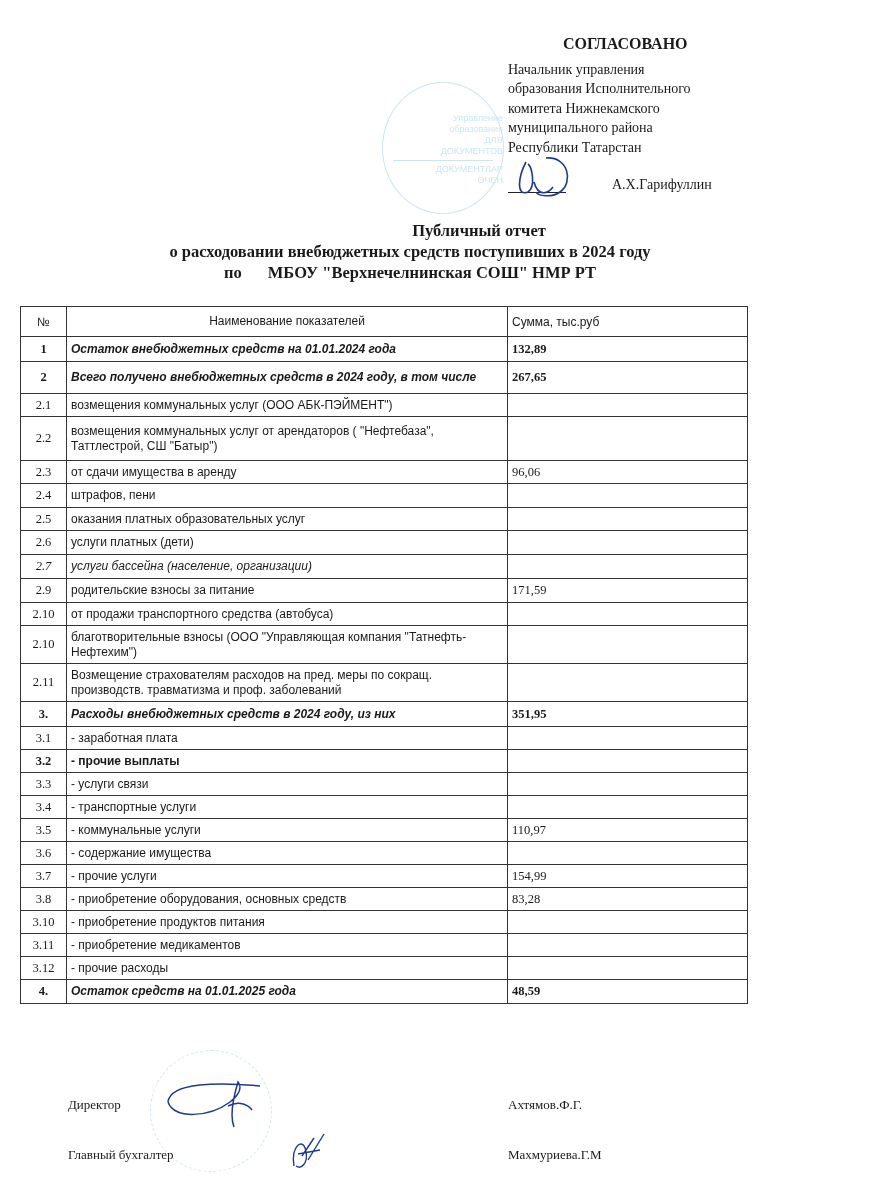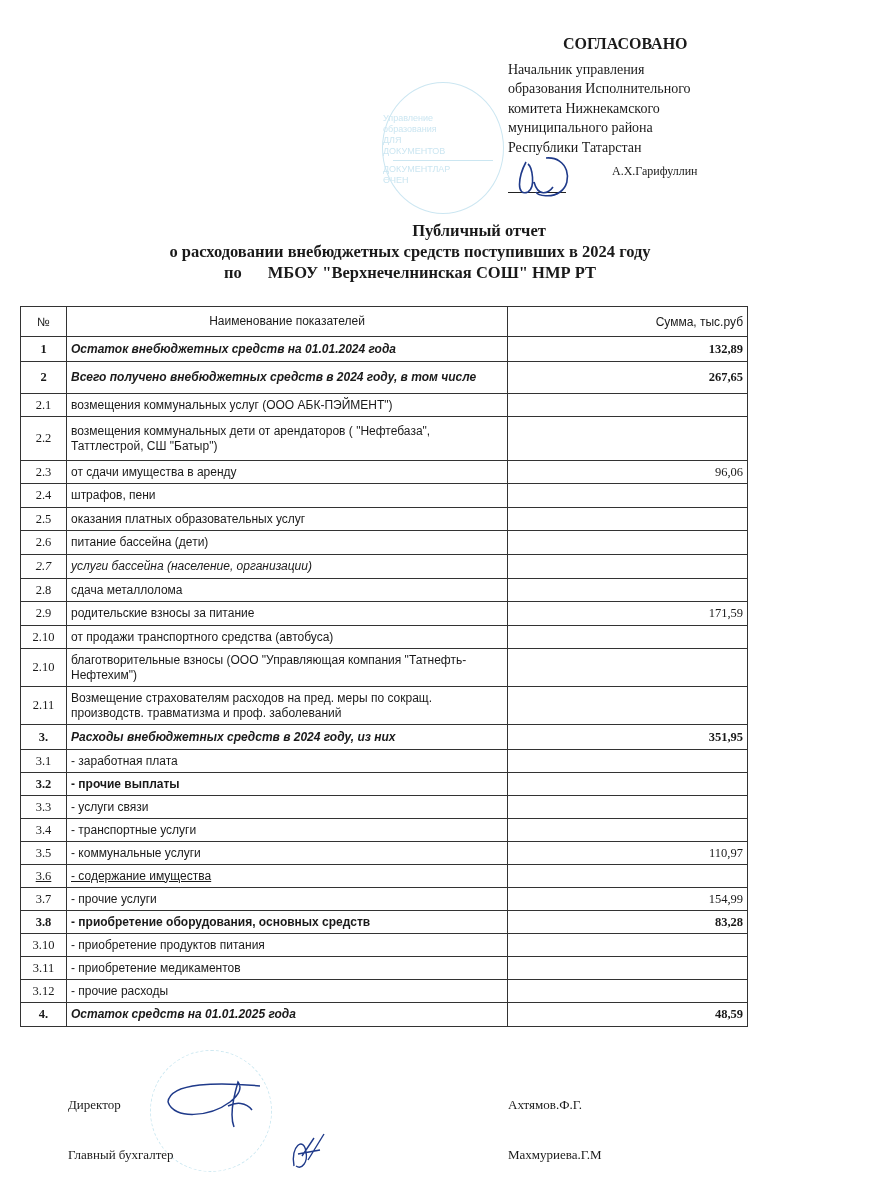--- a/index.html
+++ b/index.html
@@ -3,34 +3,34 @@
 <meta charset="utf-8">
 <style>
   html, body { margin: 0; padding: 0; }
   body {
     width: 872px; height: 1200px; background: #ffffff; position: relative; overflow: hidden;
     font-family: "Liberation Serif", serif; color: #1a1a1a;
   }
   .approval { position: absolute; left: 508px; top: 34px; width: 330px; font-size: 14px; line-height: 19.5px; }
   .approval .title { font-weight: bold; font-size: 16px; margin-left: 55px; margin-bottom: 6px; }
   .approval .sigline { position: absolute; left: 0; top: 158px; width: 58px; border-bottom: 1px solid #222; }
-  .approval .person { position: absolute; left: 104px; top: 128px; font-size: 12px; }
+  .approval .person { position: absolute; left: 104px; top: 141px; font-size: 14px; }
   .stamp-top { position: absolute; left: 382px; top: 82px; width: 120px; height: 130px; border-radius: 50%;
     border: 1.5px solid #bfe0ee; opacity: 0.8; }
-  .stamp-top span { display: block; text-align: left; color: #bfe0ee; font-family: "Liberation Sans", sans-serif; font-size: 9px; line-height: 11px; }
+  .stamp-top span { display: block; text-align: right; color: #bfe0ee; font-family: "Liberation Sans", sans-serif; font-size: 9px; line-height: 11px; }
   .sig { position: absolute; }
   .heading { position: absolute; left: 0; top: 220px; width: 872px; text-align: center; font-weight: bold; font-size: 16.5px; line-height: 21px; padding-left: 39px; }
   .heading .l1 { margin-left: -120px; }
   table { position: absolute; left: 20px; top: 306px; width: 728px; border-collapse: collapse; font-size: 12.5px; }
   td, th { border: 1px solid #333; padding: 0 4px; vertical-align: middle; }
   th { font-weight: normal; height: 29px; font-family: "Liberation Sans", sans-serif; font-size: 12px; transform: scaleX(0.9); }
   th { transform: none; }
   .c-num { width: 37px; text-align: center; }
   .c-name { width: 432px; text-align: left; font-family: "Liberation Sans", sans-serif; font-size: 12px; line-height: 15px; }
-  .c-val { text-align: right; font-family: "Liberation Serif", serif; margin-top: 24px; }
+  .c-val { text-align: left; font-family: "Liberation Serif", serif; margin-top: 24px; }
   tr.bold td { font-weight: bold; }
   tr.bold .c-name { font-family: "Liberation Sans", sans-serif; font-style: italic; }
   .footer-role { position: absolute; font-size: 13px; font-family: "Liberation Serif", serif; text-align: right; }
   .stamp-bottom { position: absolute; left: 150px; top: 1050px; width: 120px; height: 120px; border-radius: 50%; border: 1.5px dashed #c8e6f0; opacity: 0.9; }
 </style>
 </head>
 <body>
 
 <div class="approval">
   <div class="title">СОГЛАСОВАНО</div>
@@ -85,51 +85,46 @@
         <td class="c-name">Всего получено внебюджетных средств в 2024 году, в том числе</td>
         <td class="c-val">267,65</td>
       </tr>
       <tr style="height: 23px;">
         <td class="c-num">2.1</td>
         <td class="c-name">возмещения коммунальных услуг (ООО АБК-ПЭЙМЕНТ")</td>
         <td class="c-val"></td>
       </tr>
       <tr style="height: 44px;">
         <td class="c-num">2.2</td>
-        <td class="c-name">возмещения коммунальных дети от арендаторов ( "Нефтебаза", Таттлестрой, СШ "Батыр")</td>
+        <td class="c-name">возмещения коммунальных услуг от арендаторов ( "Нефтебаза", Таттлестрой, СШ "Батыр")</td>
         <td class="c-val"></td>
       </tr>
       <tr style="height: 23px;">
         <td class="c-num">2.3</td>
         <td class="c-name">от сдачи имущества в аренду</td>
         <td class="c-val">96,06</td>
       </tr>
       <tr style="height: 24px;">
         <td class="c-num">2.4</td>
         <td class="c-name">штрафов, пени</td>
         <td class="c-val"></td>
       </tr>
       <tr style="height: 23px;">
         <td class="c-num">2.5</td>
         <td class="c-name">оказания платных образовательных услуг</td>
         <td class="c-val"></td>
       </tr>
       <tr style="height: 24px; padding-left: 44px;">
         <td class="c-num">2.6</td>
-        <td class="c-name">питание бассейна (дети)</td>
+        <td class="c-name">услуги платных (дети)</td>
         <td class="c-val"></td>
       </tr>
       <tr style="height: 24px; font-style: italic;">
         <td class="c-num">2.7</td>
         <td class="c-name">услуги бассейна (население, организации)</td>
-        <td class="c-val"></td>
-      </tr>
-      <tr style="height: 23px;">
-        <td class="c-num">2.8</td>
-        <td class="c-name">сдача металлолома</td>
         <td class="c-val"></td>
       </tr>
       <tr style="height: 24px;">
         <td class="c-num">2.9</td>
         <td class="c-name">родительские взносы за питание</td>
         <td class="c-val">171,59</td>
       </tr>
       <tr style="height: 23px;">
         <td class="c-num">2.10</td>
         <td class="c-name">от продажи транспортного средства (автобуса)</td>
@@ -168,31 +163,31 @@
       <tr style="height: 23px;">
         <td class="c-num">3.4</td>
         <td class="c-name">- транспортные услуги</td>
         <td class="c-val"></td>
       </tr>
       <tr style="height: 23px;">
         <td class="c-num">3.5</td>
         <td class="c-name">- коммунальные услуги</td>
         <td class="c-val">110,97</td>
       </tr>
-      <tr style="height: 23px; text-decoration: underline;">
+      <tr style="height: 23px;">
         <td class="c-num">3.6</td>
         <td class="c-name">- содержание имущества</td>
         <td class="c-val"></td>
       </tr>
       <tr style="height: 23px;">
         <td class="c-num">3.7</td>
         <td class="c-name">- прочие услуги</td>
         <td class="c-val">154,99</td>
       </tr>
-      <tr style="height: 23px; font-weight: bold;">
+      <tr style="height: 23px;">
         <td class="c-num">3.8</td>
         <td class="c-name">- приобретение оборудования, основных средств</td>
         <td class="c-val">83,28</td>
       </tr>
       <tr style="height: 23px;">
         <td class="c-num">3.10</td>
         <td class="c-name">- приобретение продуктов питания</td>
         <td class="c-val"></td>
       </tr>
       <tr style="height: 23px;">

